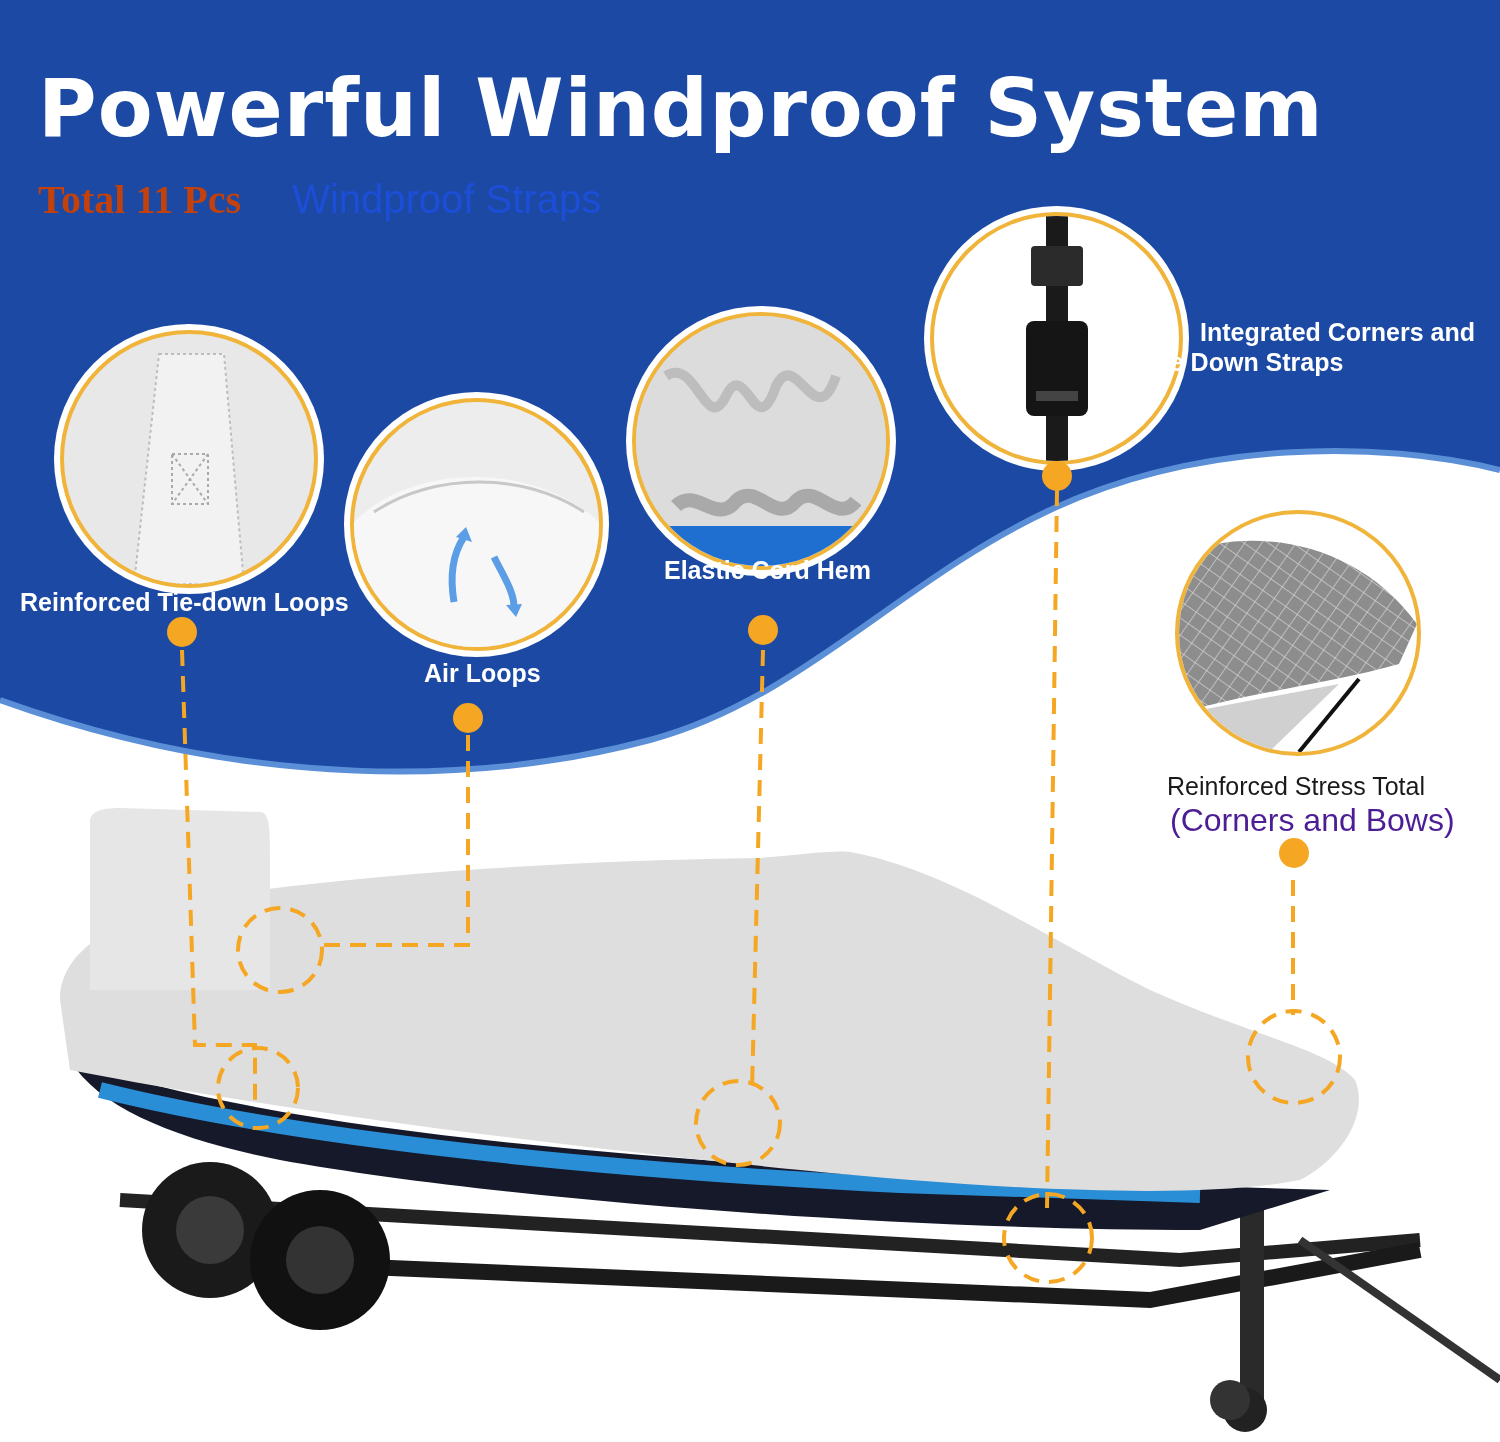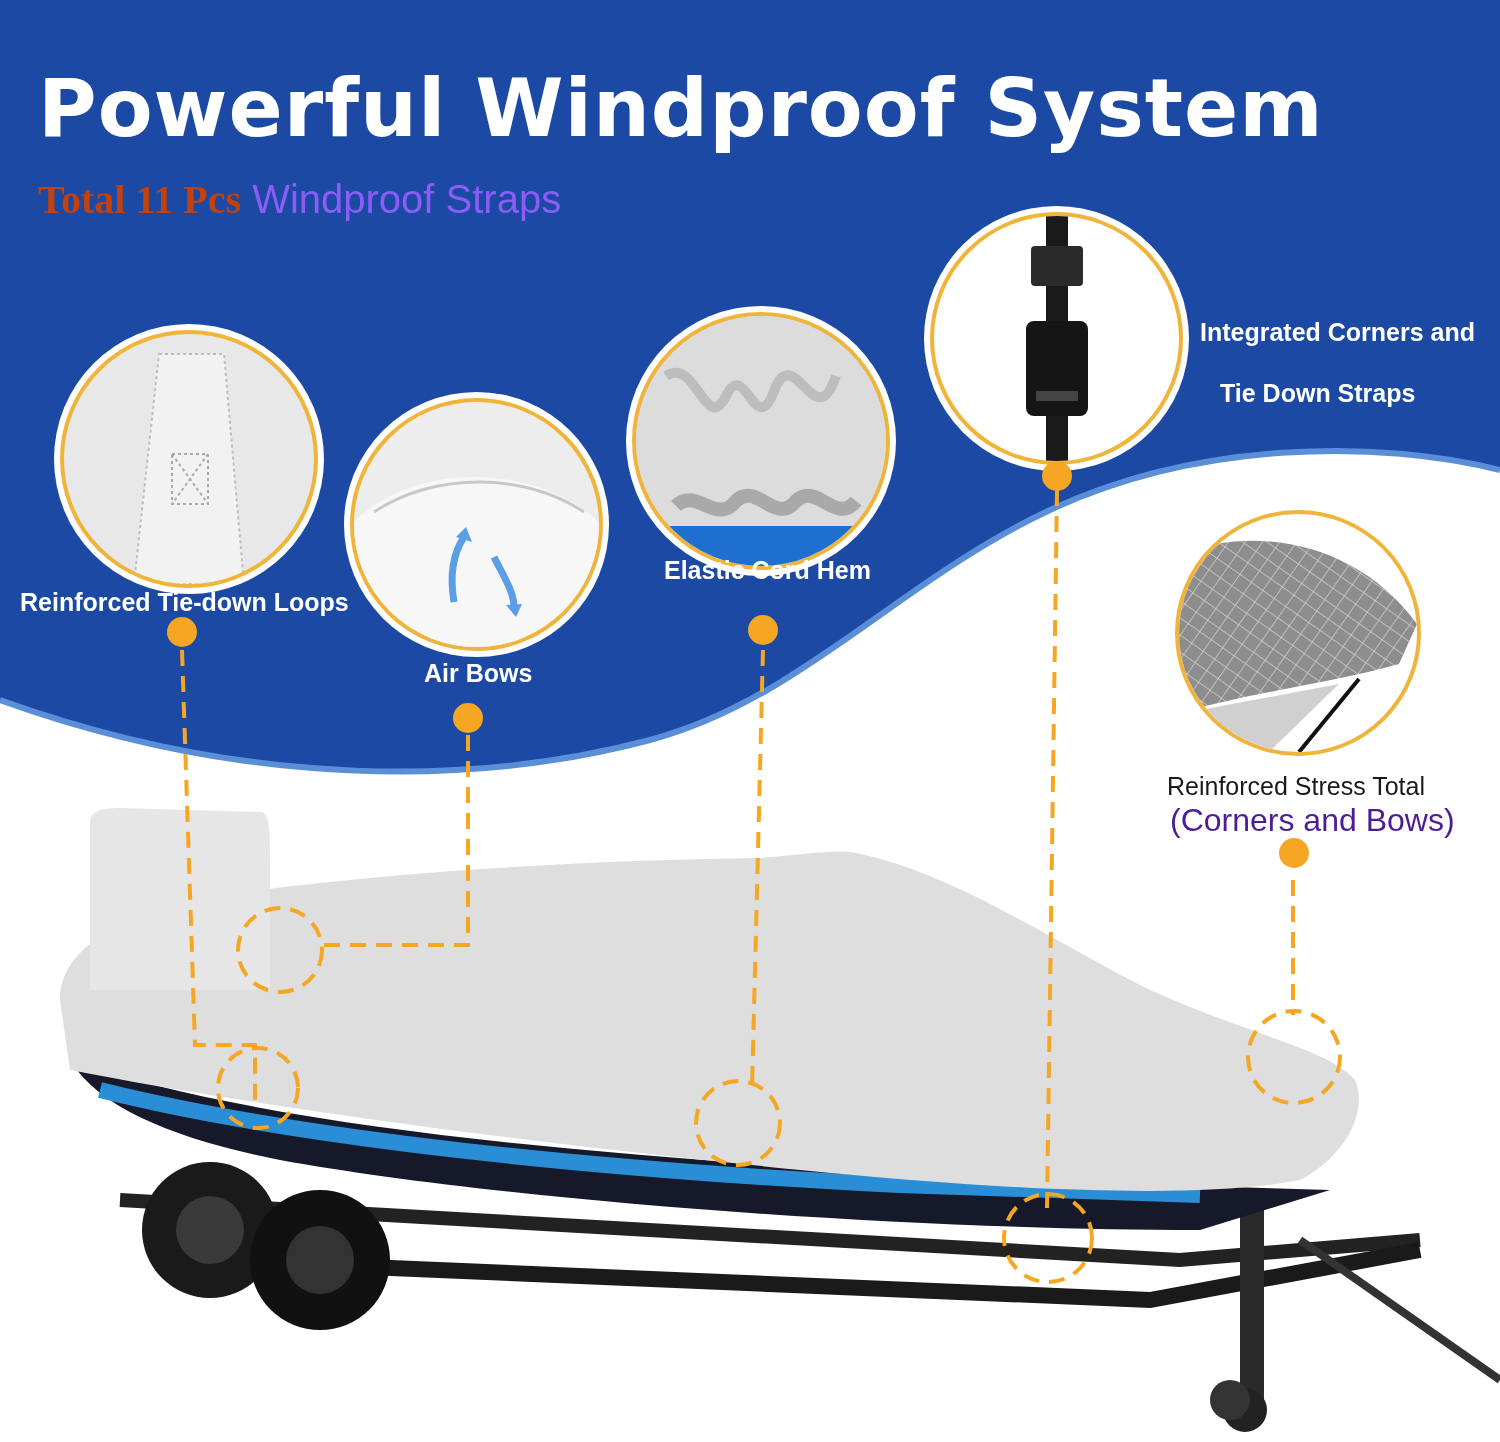--- a/index.html
+++ b/index.html
@@ -2,21 +2,21 @@
 <html><head>
 <meta charset="utf-8">
 <style>
   html, body { margin:0; padding:0; }
   body { width:1500px; height:1442px; position:relative; overflow:hidden; background:#ffffff; font-family:"Liberation Sans", sans-serif; }
   .abs { position:absolute; }
   .bg-svg { position:absolute; left:0; top:0; width:1500px; height:1442px; }
   .title { left:38px; top:62px; font-size:80px; font-weight:bold; color:#ffffff; letter-spacing:1px; font-family:"DejaVu Sans", sans-serif; white-space:nowrap; }
   .subtitle { left:38px; top:176px; font-size:40px; white-space:nowrap; }
   .subtitle .hl { color:#c2410c; font-weight:bold;font-family:Liberation Serif, serif; }
-  .subtitle .rest { color:#8b5cf6; }
+  .subtitle .rest { color:#1d4ed8;margin-left:40px; }
   .label { font-size:25px; font-weight:bold; color:#ffffff; white-space:nowrap; }
   .label.dark { color:#1a1a1a; font-weight:normal; font-size:25px; }
   .label.sub { color:#4c1d95; font-weight:normal; font-size:32px; }
   .circle { position:absolute; border-radius:50%; border:4px solid #f0b43a; box-shadow:0 0 0 6px #ffffff; overflow:hidden; background:#e6e6e6; }
   .dot { position:absolute; width:30px; height:30px; border-radius:50%; background:#f5a623; }
 </style>
 </head>
 <body>
 
 <svg class="bg-svg" viewBox="0 0 1500 1442" xmlns="http://www.w3.org/2000/svg">
@@ -77,21 +77,21 @@
 <div class="circle" style="left:350px;top:398px;width:245px;height:245px;background:#ededed;">
   <svg width="245" height="245">
     <path d="M0,120 C60,60 180,60 245,120 L245,245 L0,245 Z" fill="#f7f7f7"></path>
     <path d="M20,110 C80,70 170,70 230,110" stroke="#c8c8c8" stroke-width="3" fill="none"></path>
     <path d="M100,200 C95,170 100,150 110,135" stroke="#5b9ee6" stroke-width="7" fill="none"></path>
     <path d="M102,135 L112,125 L118,140 Z" fill="#5b9ee6"></path>
     <path d="M140,155 C150,175 160,190 160,205" stroke="#5b9ee6" stroke-width="7" fill="none"></path>
     <path d="M152,203 L162,215 L168,202 Z" fill="#5b9ee6"></path>
   </svg>
 </div>
-<div class="abs label" style="left:424px;top:659px;">Air Bows</div>
+<div class="abs label" style="left:424px;top:659px;">Air Loops</div>
 <div class="dot" style="left:453px;top:703px;"></div>
 
 <div class="circle" style="left:632px;top:312px;width:250px;height:250px;background:#d9d9d9;">
   <svg width="250" height="250">
     <rect x="0" y="0" width="250" height="250" fill="#dcdcdc"></rect>
     <path d="M30,60 C60,40 70,120 90,80 C110,40 120,130 140,70 C160,30 180,120 200,60" stroke="#bdbdbd" stroke-width="10" fill="none"></path>
     <path d="M40,190 C60,170 80,210 100,185 C120,165 140,210 160,185 C180,165 200,210 220,185" stroke="#a9a9a9" stroke-width="14" fill="none"></path>
     <rect x="0" y="210" width="250" height="40" fill="#1f6fd1"></rect>
   </svg>
 </div>
@@ -100,21 +100,21 @@
 
 <div class="circle" style="left:930px;top:212px;width:245px;height:245px;background:#ffffff;">
   <svg width="245" height="245">
     <rect x="112" y="0" width="22" height="245" fill="#1a1a1a"></rect>
     <rect x="97" y="30" width="52" height="40" rx="4" fill="#2b2b2b"></rect>
     <rect x="92" y="105" width="62" height="95" rx="8" fill="#151515"></rect>
     <rect x="102" y="175" width="42" height="10" fill="#444"></rect>
   </svg>
 </div>
 <div class="abs label" style="left:1200px;top:318px;">Integrated Corners and</div>
-<div class="abs label" style="left:1220px;top:348px;margin-top:31px;">Tie Down Straps</div>
+<div class="abs label" style="left:1148px;top:348px;">Tie Down Straps</div>
 <div class="dot" style="left:1042px;top:461px;"></div>
 
 <div class="circle" style="left:1175px;top:510px;width:238px;height:238px;background:#ffffff;">
   <svg width="238" height="238">
     <defs>
       <pattern id="grid" width="14" height="14" patternUnits="userSpaceOnUse" patternTransform="rotate(35)">
         <rect width="14" height="14" fill="#8d8d8d"></rect>
         <path d="M0,0 L14,0 M0,0 L0,14" stroke="#cfcfcf" stroke-width="1.5"></path>
       </pattern>
     </defs>

